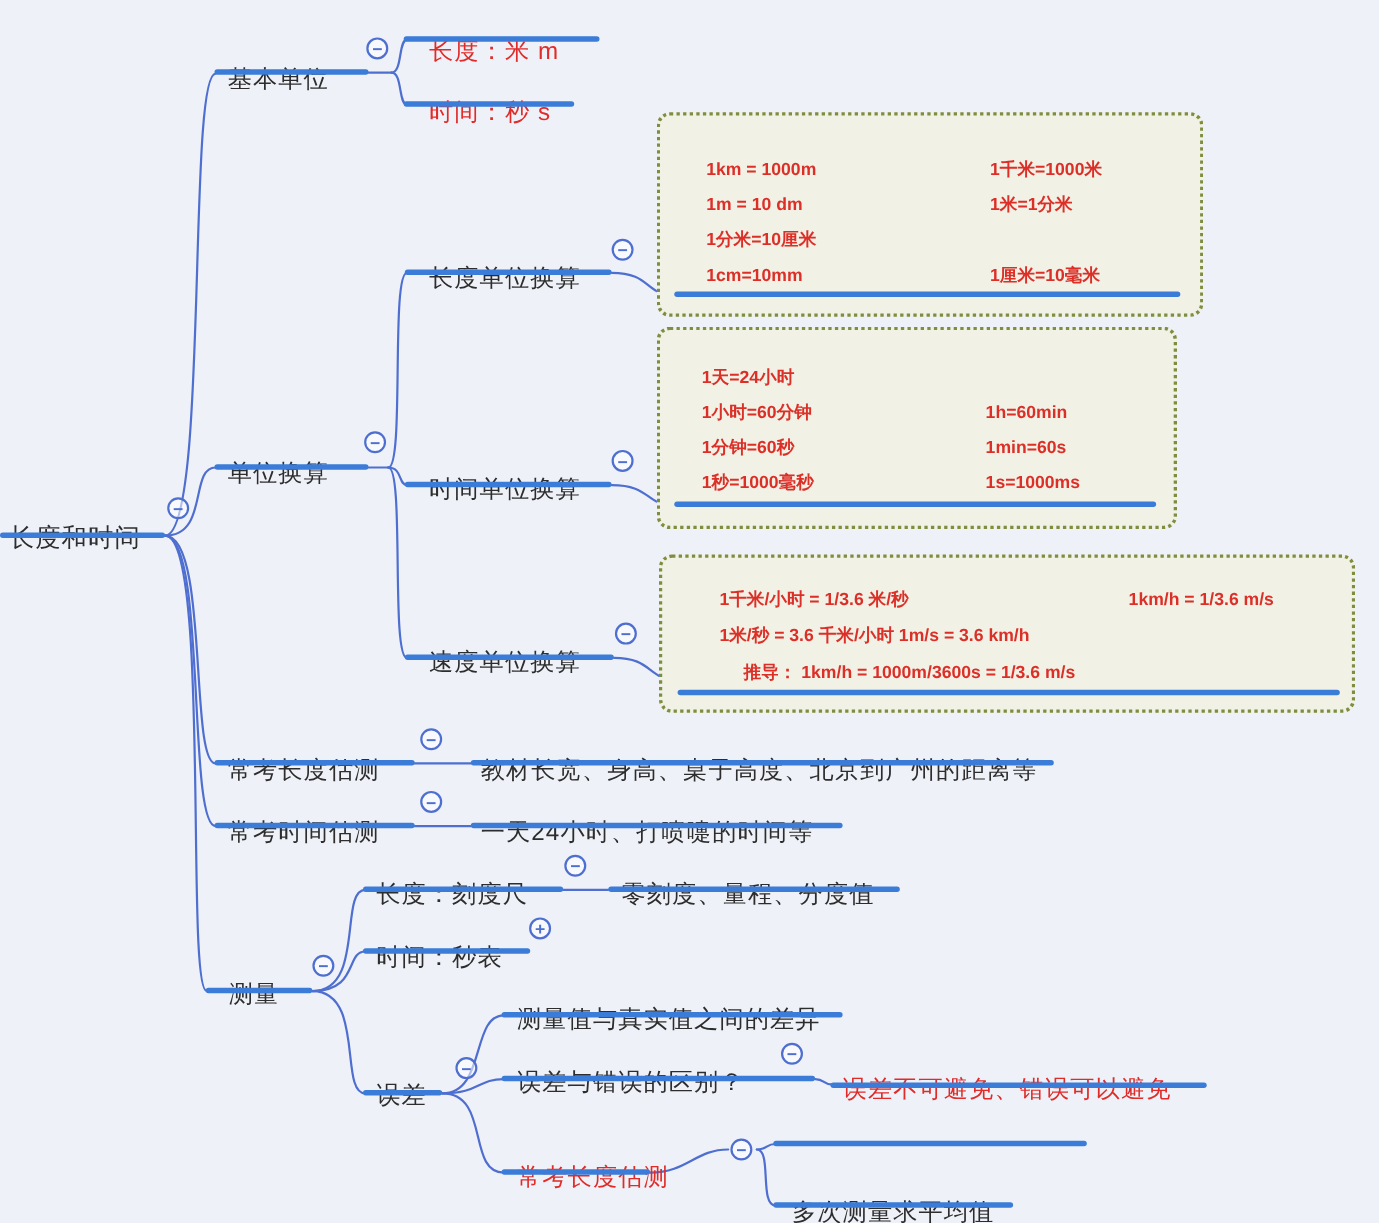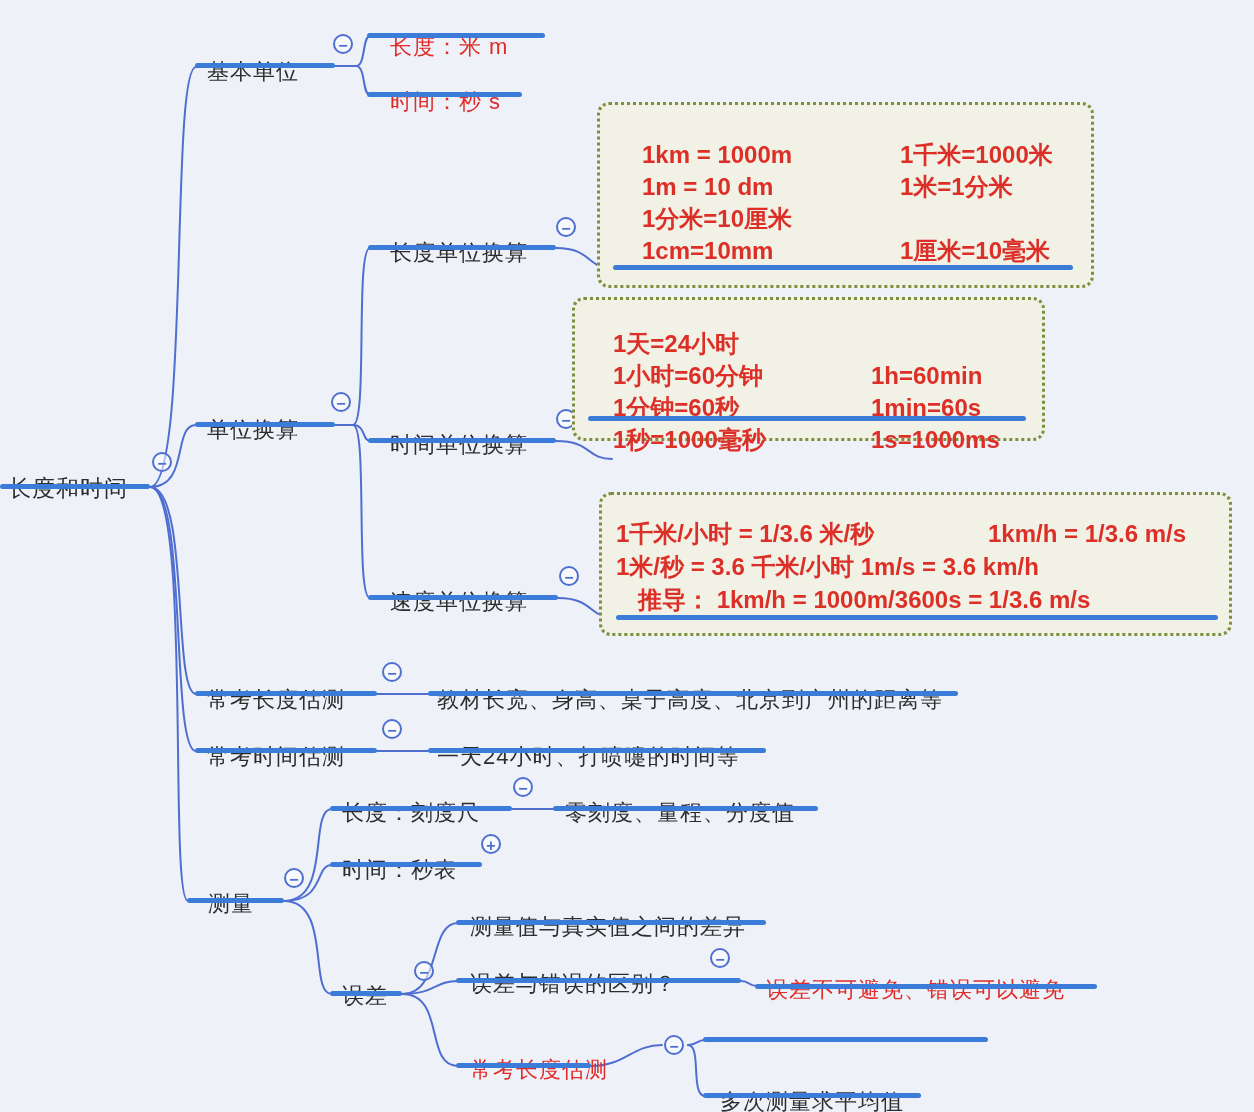--- a/index.html
+++ b/index.html
@@ -41,21 +41,21 @@
     cursor:pointer;
   }
   .dbox{
     position:absolute;
     background:#f1f1e5;
     border:3px dotted #7e8e41;
     border-radius:12px;
     box-sizing:border-box;
     color:#dc2f28;
     font-weight:bold;
-    font-size:24px;
+    font-size:16px;
   }
   .brow{display:flex;line-height:32px;white-space:nowrap;}
   .bcell{display:inline-block;}
   .bline{
     position:absolute;height:5px;background:#3b7cd8;border-radius:3px;
   }
   .sline{display:flex;line-height:33px;white-space:nowrap;}
 </style>
 </head>
 <body>
@@ -131,21 +131,21 @@
       <span class="bcell" style="width:258px">1cm=10mm</span>
       <span class="bcell">1厘米=10毫米</span>
     </div>
     <div class="bline" style="left:13px;bottom:15px;width:460px"></div>
   </div>
 
   <div class="node" style="left:390px;top:405px">时间单位换算</div>
   <div class="uline" style="left:368px;top:438px;width:188px"></div>
   <div class="nicon" style="left:556px;top:409px">−</div>
 
-  <div class="dbox" style="left:572px;top:297px;width:473px;height:144px;padding:28px 0 0 38px">
+  <div class="dbox" style="left:597px;top:297px;width:473px;height:184px;padding:28px 0 0 38px">
     <div class="brow">
       <span class="bcell" style="width:258px">1天=24小时</span>
       <span class="bcell"></span>
     </div>
     <div class="brow">
       <span class="bcell" style="width:258px">1小时=60分钟</span>
       <span class="bcell">1h=60min</span>
     </div>
     <div class="brow">
       <span class="bcell" style="width:258px">1分钟=60秒</span>
@@ -155,21 +155,21 @@
       <span class="bcell" style="width:258px">1秒=1000毫秒</span>
       <span class="bcell">1s=1000ms</span>
     </div>
     <div class="bline" style="left:13px;bottom:17px;width:438px"></div>
   </div>
 
   <div class="node" style="left:390px;top:562px">速度单位换算</div>
   <div class="uline" style="left:368px;top:595px;width:190px"></div>
   <div class="nicon" style="left:559px;top:566px">−</div>
 
-  <div class="dbox" style="left:599px;top:492px;width:633px;height:144px;padding:22px 0 0 14px">
+  <div class="dbox" style="left:599px;top:504px;width:633px;height:144px;padding:22px 0 0 52px">
     <div class="sline">
       <span style="width:372px">1千米/小时 = 1/3.6 米/秒</span>
       <span>1km/h = 1/3.6 m/s</span>
     </div>
     <div class="sline">
       <span>1米/秒 = 3.6 千米/小时 1m/s = 3.6 km/h</span>
     </div>
     <div class="sline" style="padding-left:22px">
       <span>推导： 1km/h = 1000m/3600s = 1/3.6 m/s</span>
     </div>

